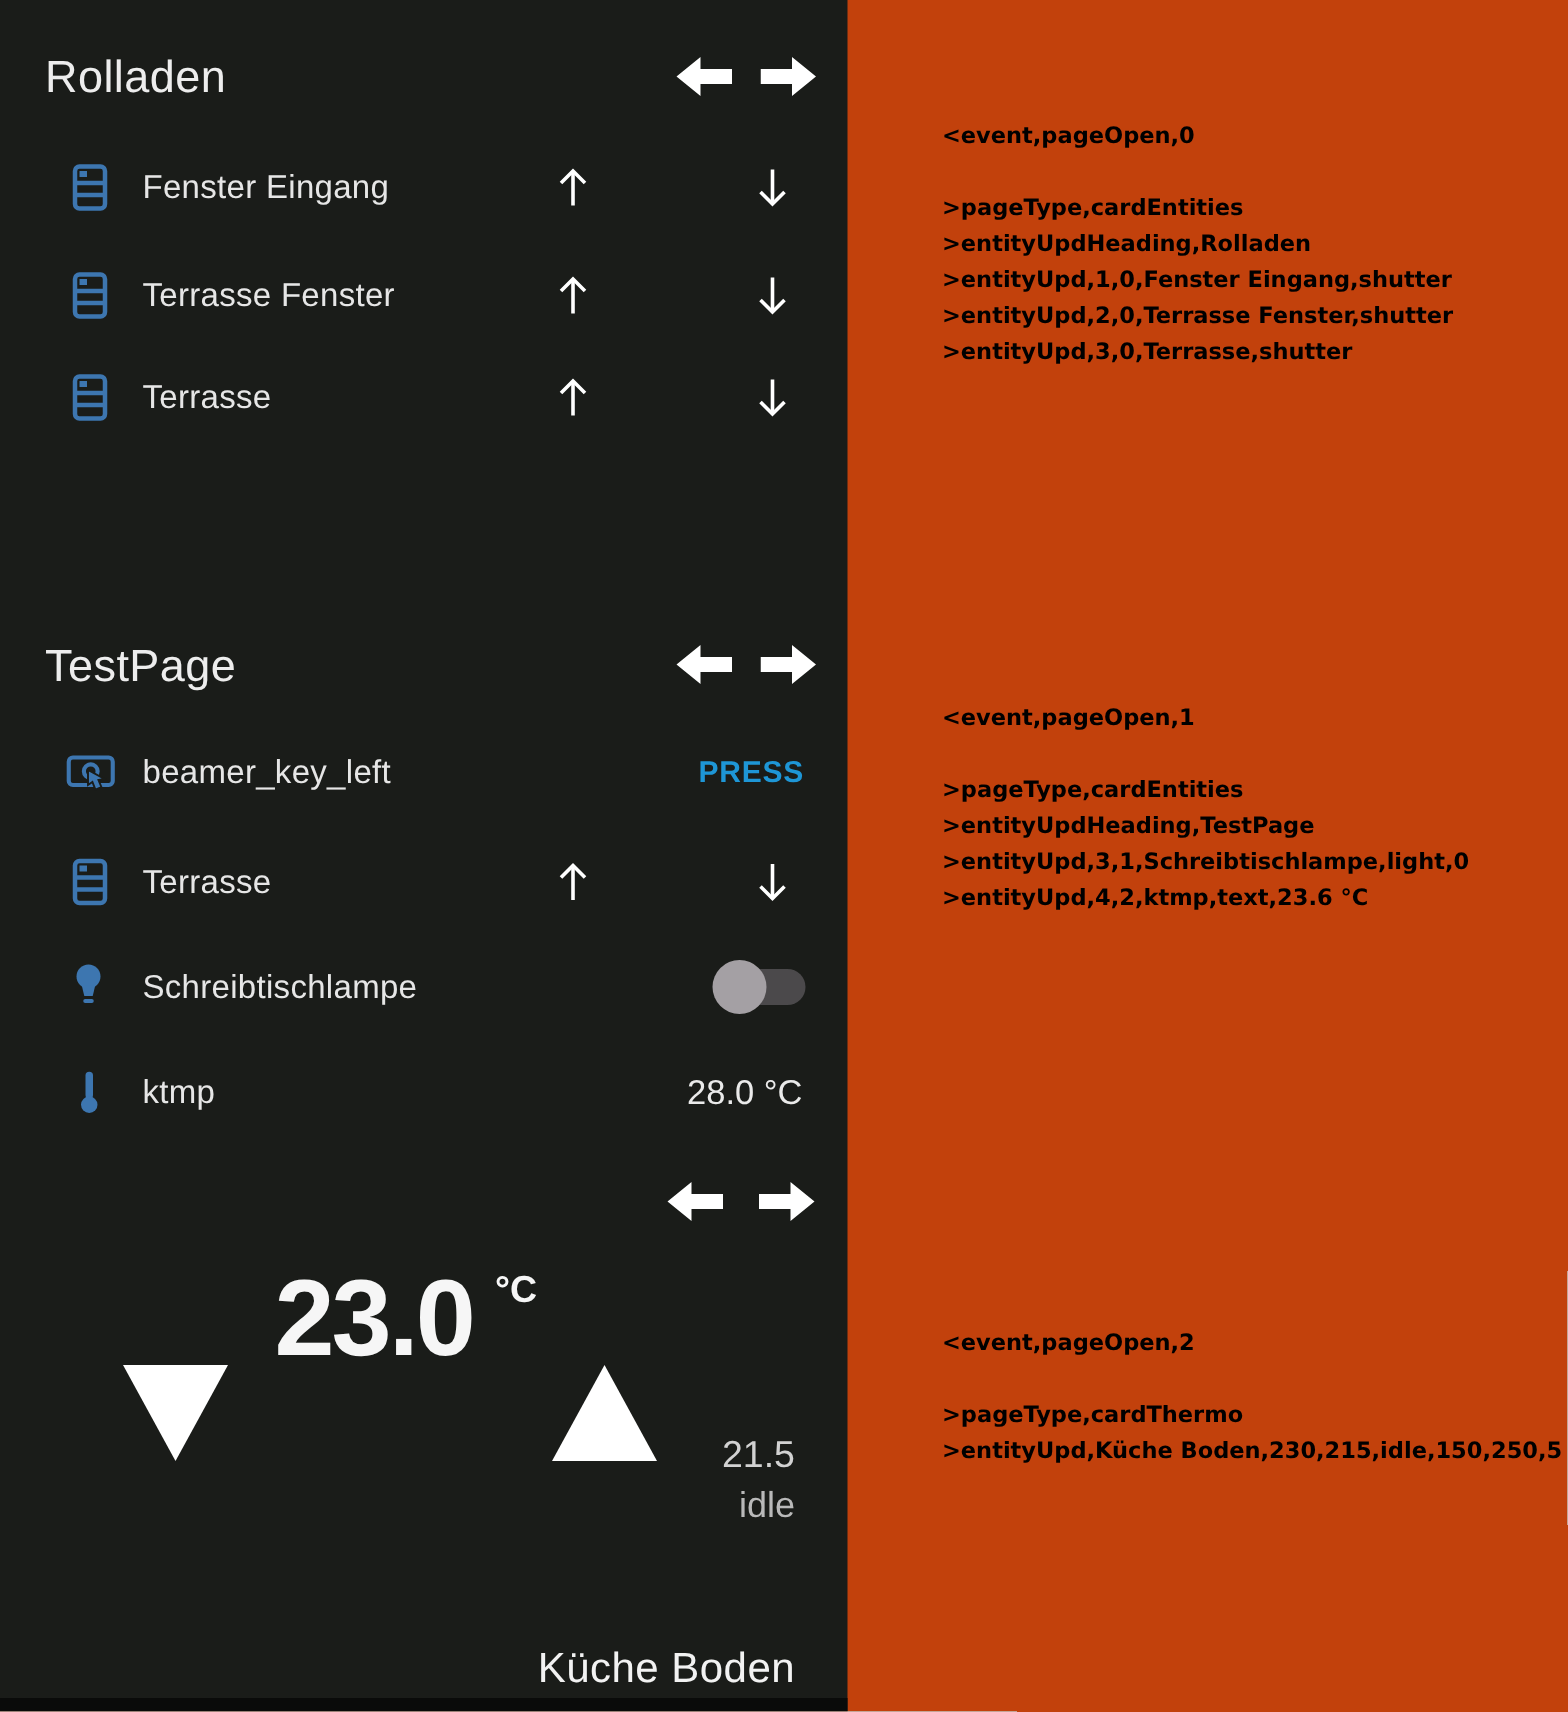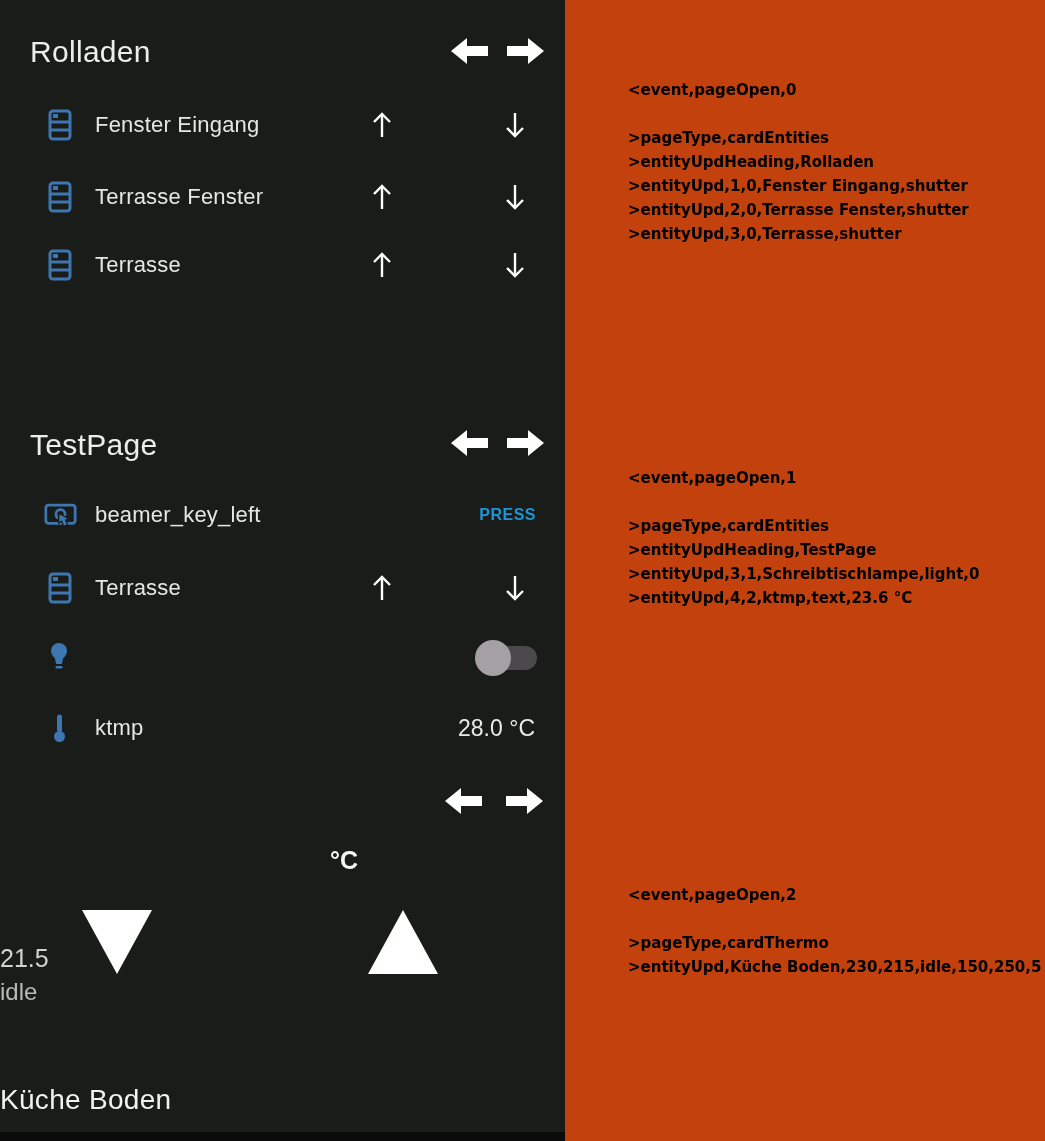--- a/index.html
+++ b/index.html
@@ -9,27 +9,27 @@
   .card{position:absolute;left:0;width:565px;}
   .heading{position:absolute;left:30px;margin:0;font-size:30px;font-weight:400;color:#ededed;line-height:38px;letter-spacing:.3px;}
   .nav{position:absolute;width:38px;height:28px;cursor:pointer;}
   .nav svg{display:block;}
   .row{position:absolute;left:0;width:565px;height:44px;}
   .row .label{position:absolute;left:95px;top:0;line-height:44px;font-size:22px;color:#e6e6e6;letter-spacing:.2px;}
   .eicon{position:absolute;color:#3d76b0;}
   .act{position:absolute;cursor:pointer;}
   .stop-sq{width:20px;height:20px;background:#ffffff;border-radius:2px;}
   .value{position:absolute;right:30px;top:0;line-height:44px;font-size:23px;color:#eaeaea;}
-  .press{position:absolute;right:29px;top:0;line-height:44px;font-size:16px;font-weight:700;color:#1e96d6;letter-spacing:.5px;cursor:pointer;}
+  .press{position:absolute;right:29px;top:0;line-height:44px;font-size:20px;font-weight:700;color:#1e96d6;letter-spacing:.5px;cursor:pointer;}
   .toggle{position:absolute;right:28px;top:9px;width:58px;height:25px;cursor:pointer;}
   .toggle-track{position:absolute;left:0;top:1px;width:58px;height:24px;border-radius:12px;background:#4b494b;}
   .toggle-knob{position:absolute;left:-4px;top:-5px;width:36px;height:36px;border-radius:50%;background:#a4a0a4;}
   .big-temp{position:absolute;left:183px;top:843px;font-size:72px;font-weight:700;color:#f6f6f6;letter-spacing:-2px;line-height:72px;}
   .temp-unit{position:absolute;left:330px;top:846px;font-size:25px;font-weight:700;color:#f6f6f6;}
-  .center-col{position:absolute;left:0;width:530px;text-align:left;}
+  .center-col{position:absolute;left:0;width:530px;text-align:right;margin-top:12px;}
   .setpoint{top:944px;font-size:25px;color:#d2d2d2;}
   .state{top:978px;font-size:24px;color:#b9b9b9;}
   .thermo-name{top:1084px;font-size:28px;color:#f2f2f2;letter-spacing:.3px;}
   .tri{position:absolute;top:908px;cursor:pointer;}
   .bottom-strip{position:absolute;left:0;top:1132px;width:565px;height:9px;background:#0a0b0a;}
   .log{position:absolute;left:612px;top:0;width:433px;color:#000;}
   .log-block{position:absolute;left:0;width:433px;margin-left:16px;}
   .log-line{height:24px;line-height:24px;font-family:"DejaVu Sans",sans-serif;font-weight:700;font-size:15px;white-space:pre;color:#000;}
 </style>
 </head>
@@ -163,20 +163,21 @@
       </div>
 
       <div class="row" style="top:226px">
         <span class="eicon" style="left:47px;top:5px">
           <svg width="24" height="32" viewBox="0 0 24 32">
               <circle cx="12" cy="10" r="8" fill="currentColor"></circle>
               <path d="M7.5 16 L16.5 16 L14.8 23 L9.2 23 Z" fill="currentColor"></path>
               <rect x="8.5" y="25" width="7" height="2.6" rx="1.3" fill="currentColor"></rect>
             </svg>
         </span>
+        <span class="label">Schreibtischlampe</span>
         <span class="toggle">
           <span class="toggle-track"></span>
           <span class="toggle-knob"></span>
         </span>
       </div>
 
       <div class="row" style="top:296px">
         <span class="eicon" style="left:52px;top:7px">
           <svg width="15" height="30" viewBox="0 0 14 30">
               <rect x="4.5" y="1.5" width="5" height="18" rx="2.5" fill="currentColor"></rect>
@@ -194,20 +195,21 @@
               <polygon points="38,9 17,9 17,1 1,14 17,27 17,19 38,19" fill="#ffffff"></polygon>
             </svg></span>
       </div>
       <div class="nav" style="left:506px;top:17px">
         <span><svg width="38" height="28" viewBox="0 0 38 28">
               <polygon points="0,9 21,9 21,1 37,14 21,27 21,19 0,19" fill="#ffffff"></polygon>
             </svg></span>
       </div>
     </section>
 
+    <div class="big-temp">23.0</div>
     <div class="temp-unit">°C</div>
 
     <div class="tri" style="left:80px">
       <span><svg width="74" height="68" viewBox="0 0 74 68">
             <polygon points="2,2 72,2 37,66" fill="#ffffff"></polygon>
           </svg></span>
     </div>
     <div class="tri" style="left:366px">
       <span><svg width="74" height="68" viewBox="0 0 74 68">
             <polygon points="37,2 72,66 2,66" fill="#ffffff"></polygon>

